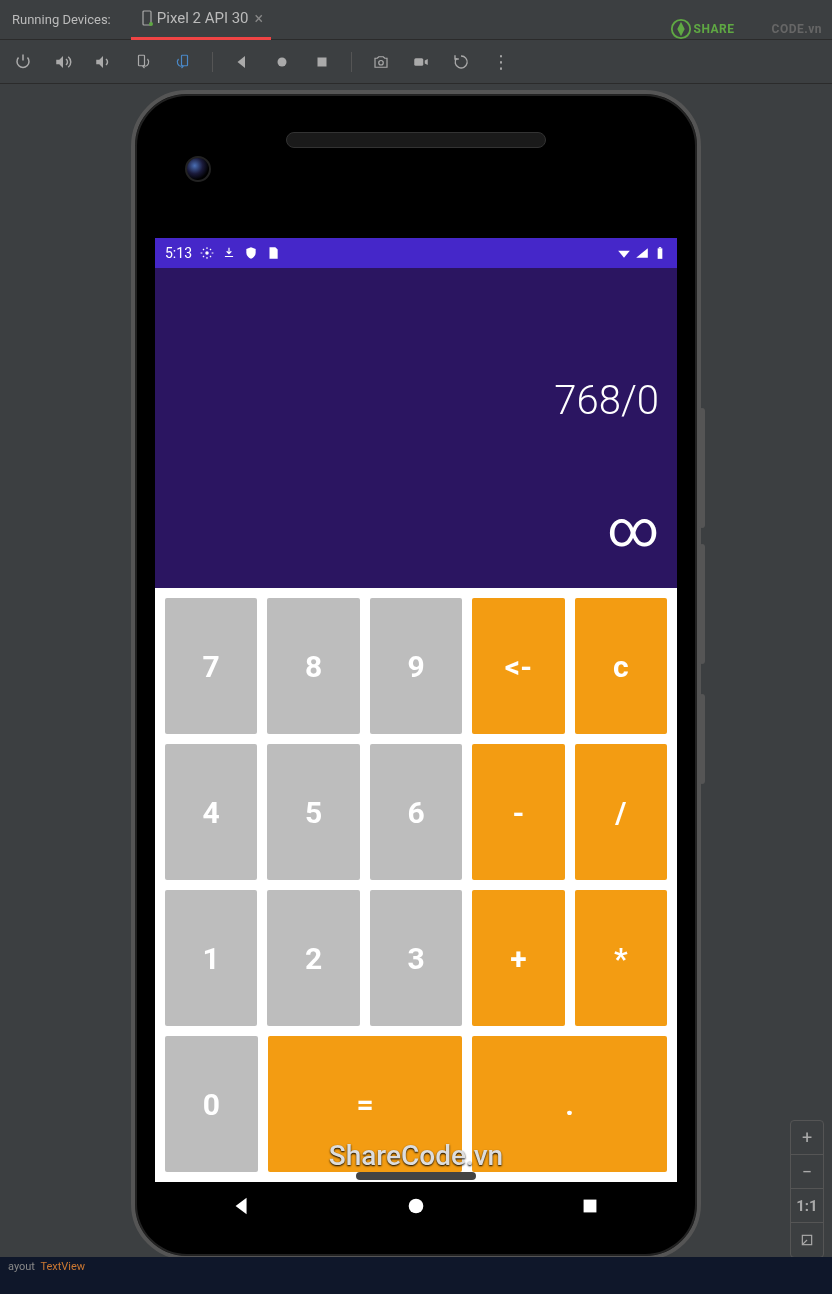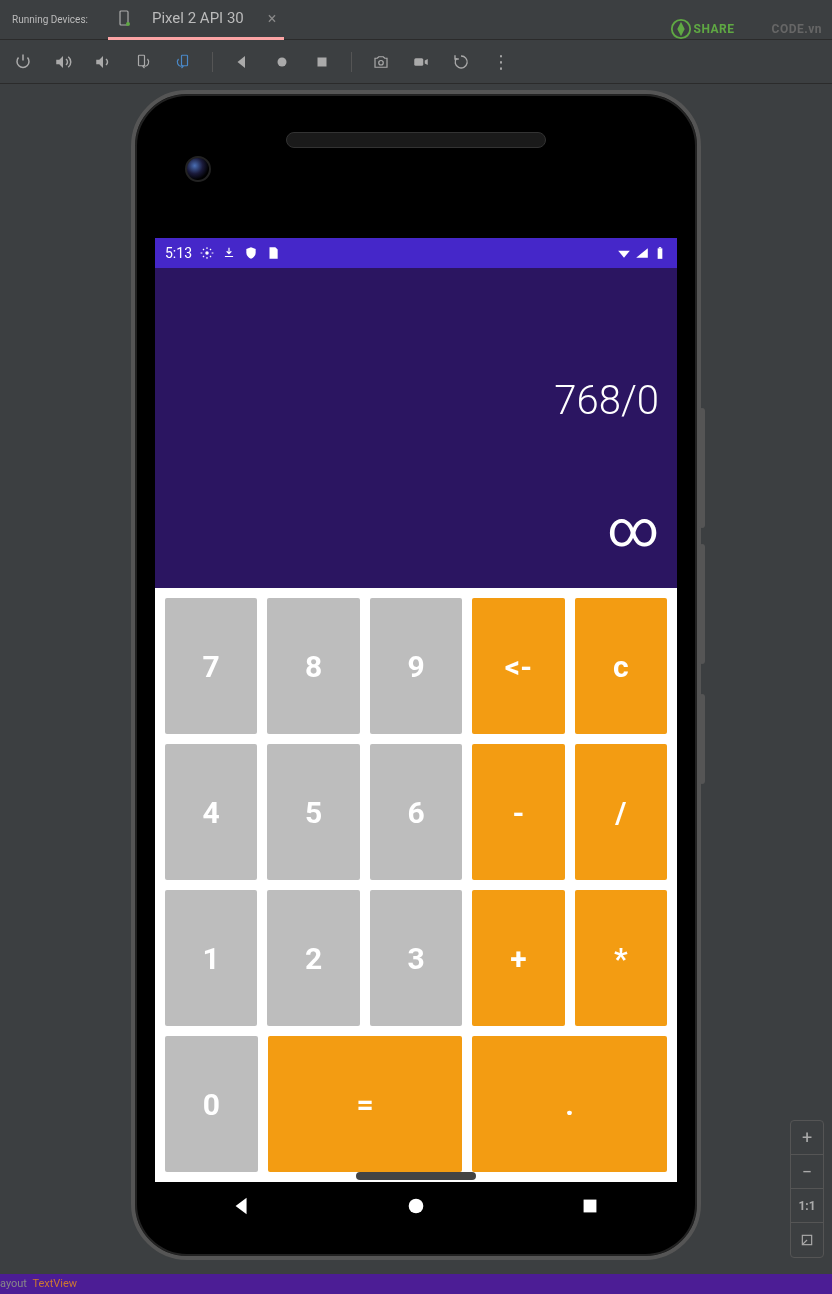--- a/index.html
+++ b/index.html
@@ -1,21 +1,21 @@
 <!DOCTYPE html>
 <html><head>
 <meta charset="utf-8">
 <style>
 * { margin: 0; padding: 0; box-sizing: border-box; font-family: -apple-system, BlinkMacSystemFont, "Segoe UI", Roboto, sans-serif; }
 body { width: 832px; height: 1294px; background: #3c3f41; overflow: hidden; position: relative; }
 
 
 .tab-bar { height: 40px; background: #3c3f41; display: flex; align-items: center; padding: 0 12px; border-bottom: 1px solid #2b2b2b; }
-.tab-label { color: #bbbbbb; font-size: 10px; }
-.tab { display: flex; align-items: center; margin-left: 20px; padding: 0 8px; height: 40px; border-bottom: 3px solid #fca5a5; gap: 20px; }
+.tab-label { color: #bbbbbb; font-size: 13px; }
+.tab { display: flex; align-items: center; margin-left: 20px; padding: 0 8px; height: 40px; border-bottom: 3px solid #ef4444; gap: 2px; }
 .tab svg { width: 16px; height: 16px; }
 .tab-text { color: #bbbbbb; font-size: 15px; }
 .tab-close { color: #888; font-size: 16px; margin-left: 4px; cursor: pointer; }
 
 
 .watermark { position: absolute; top: 18px; right: 10px; font-size: 12px; font-weight: bold; letter-spacing: 0.5px; display: flex; align-items: center; gap: 2px; }
 .watermark .logo-icon { width: 22px; height: 22px; }
 .watermark .s1 { color: #5fa843; }
 .watermark .s2 { color: #666; margin-left: 35px; }
 
@@ -65,23 +65,23 @@
 
 .overlay-text { position: absolute; left: 0; right: 0; text-align: center; color: #ddd; font-size: 28px; font-weight: 500; text-shadow: 0 1px 2px #000; }
 .overlay-1 { bottom: 70px; }
 .overlay-2 { bottom: 30px; }
 .handle { position: absolute; bottom: 62px; left: 50%; transform: translateX(-50%); width: 120px; height: 8px; background: #444; border-radius: 4px; }
 
 
 .zoom-panel { position: absolute; right: 8px; bottom: 36px; width: 34px; background: #3c3f41; border: 1px solid #555; border-radius: 4px; display: flex; flex-direction: column; }
 .zoom-panel .zbtn { height: 34px; display: flex; align-items: center; justify-content: center; color: #aaa; font-size: 18px; border-bottom: 1px solid #555; cursor: pointer; }
 .zoom-panel .zbtn:last-child { border-bottom: none; }
-.zoom-panel .zbtn.small { font-size: 12px; font-weight: bold; }
-
-.bottom-strip { position: absolute; bottom: 0; left: 0; right: 0; height: 20px; background: #4c1d95; color: #cc7832; font-size: 11px; line-height: 20px; overflow: hidden; }
+.zoom-panel .zbtn.small { font-size: 15px; font-weight: bold; }
+
+.bottom-strip { position: absolute; bottom: 0; left: 0; right: 0; height: 37px; background: #0f172a; color: #cc7832; font-size: 11px; padding-left: 8px; line-height: 20px; overflow: hidden; }
 .bottom-strip .g { color: #888; }
 </style>
 </head>
 <body>
 
 <div class="tab-bar">
   <span class="tab-label">Running Devices:</span>
   <div class="tab">
     <svg viewBox="0 0 16 16">
         <rect x="4" y="1" width="8" height="14" rx="1" fill="none" stroke="#aaa" stroke-width="1.2"></rect>
@@ -259,20 +259,21 @@
             </svg>
           </div>
         <div class="nbtn">
             <svg viewBox="0 0 24 24" width="22" height="22">
               <rect x="5" y="5" width="14" height="14"></rect>
             </svg>
           </div>
       </div>
 
       <div class="handle"></div>
+      <div class="overlay-text overlay-1">ShareCode.vn</div>
     </div>
   </div>
 </div>
 
 <div class="zoom-panel">
   <div class="zbtn">+</div>
   <div class="zbtn">−</div>
   <div class="zbtn small">1:1</div>
   <div class="zbtn">
       <svg width="14" height="14" viewBox="0 0 24 24" fill="none" stroke="#aaa" stroke-width="2">

